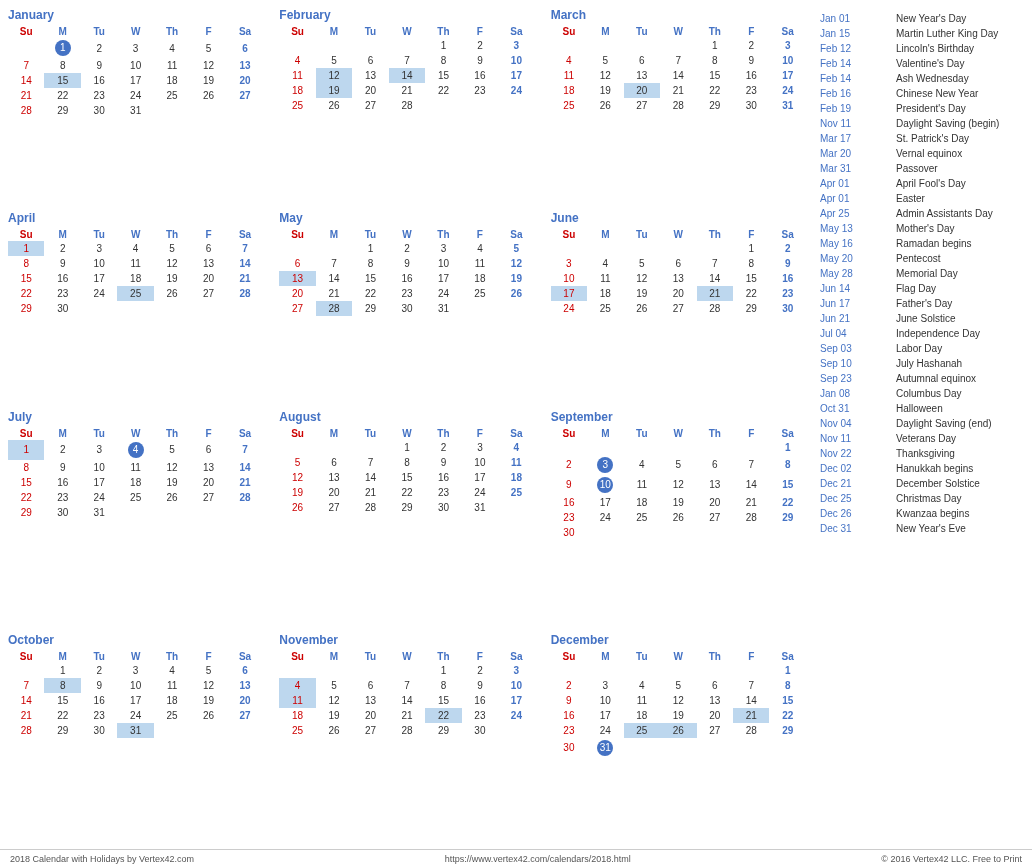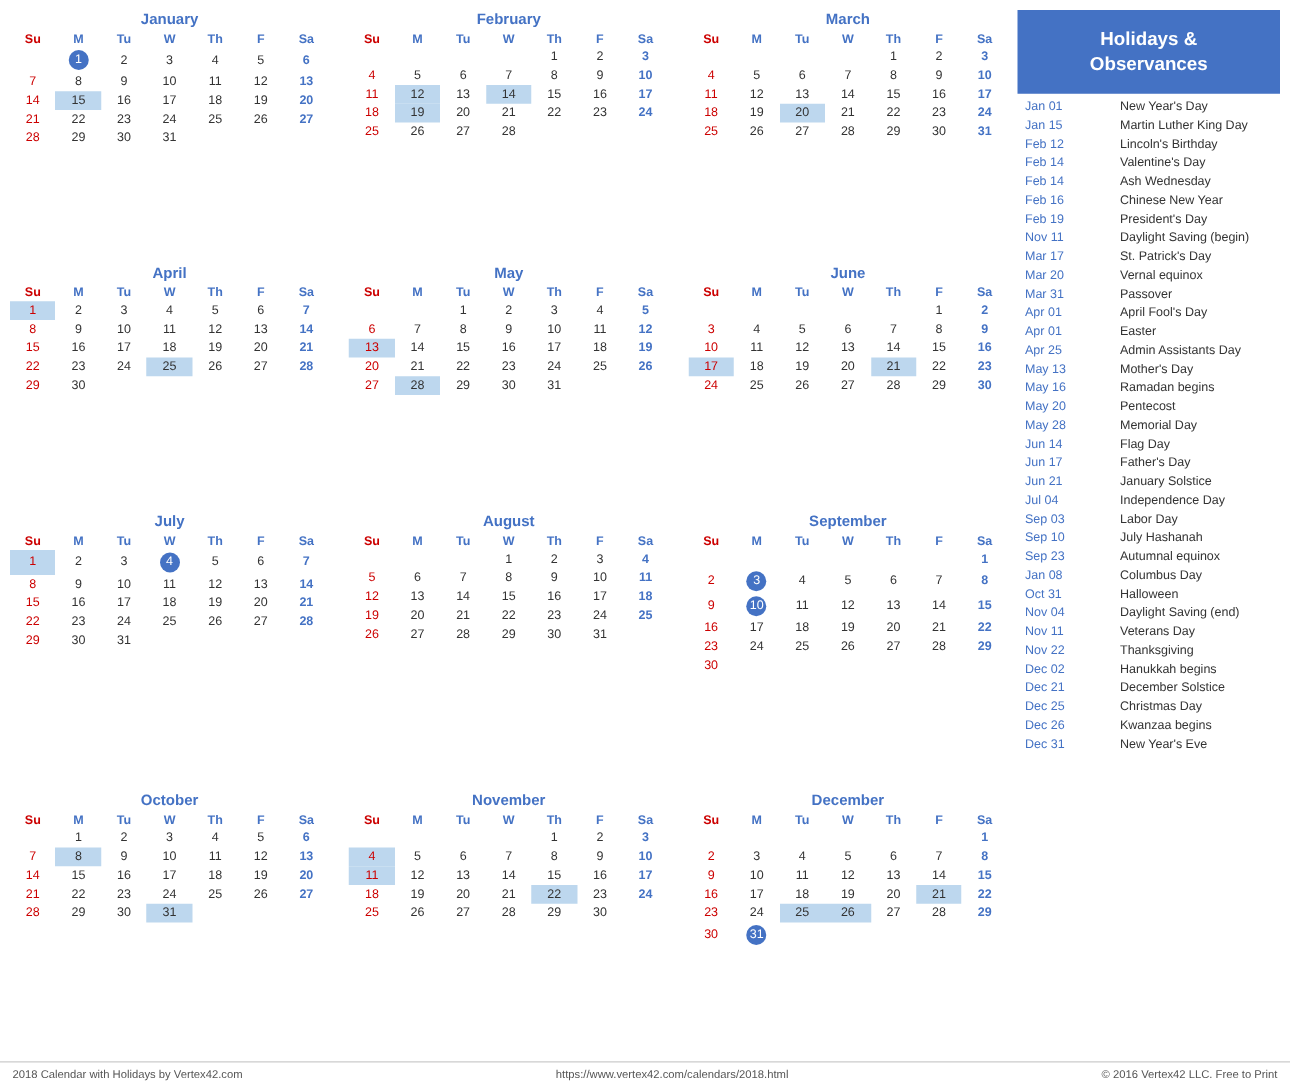--- a/index.html
+++ b/index.html
@@ -42,21 +42,21 @@
       grid-template-columns: repeat(3, 1fr);
       gap: 12px 16px;
       flex: 1;
     }
 
     .month-block {
       font-size: 11px;
     }
 
     .month-title {
-      text-align: center;
+      text-align: left;
       font-weight: bold;
       color: #4472C4;
       font-size: 12px;
       margin-bottom: 3px;
     }
 
     .month-table {
       width: 100%;
       border-collapse: collapse;
     }
@@ -911,21 +911,20 @@
                 <td></td>
                 <td></td>
               </tr>
             </tbody>
           </table>
         </div>
       </div>
   </div>
 
   <div class="sidebar">
-    <div class="sidebar-title">Holidays &amp;<br>Observances</div>
     <div class="holidays-list" id="holidays-list">
         <div class="holiday-item">
           <span class="holiday-date">Jan 01</span>
           <span class="holiday-name">New Year's Day</span>
         </div>
         <div class="holiday-item">
           <span class="holiday-date">Jan 15</span>
           <span class="holiday-name">Martin Luther King Day</span>
         </div>
         <div class="holiday-item">
@@ -995,21 +994,21 @@
         <div class="holiday-item">
           <span class="holiday-date">Jun 14</span>
           <span class="holiday-name">Flag Day</span>
         </div>
         <div class="holiday-item">
           <span class="holiday-date">Jun 17</span>
           <span class="holiday-name">Father's Day</span>
         </div>
         <div class="holiday-item">
           <span class="holiday-date">Jun 21</span>
-          <span class="holiday-name">January Solstice</span>
+          <span class="holiday-name">June Solstice</span>
         </div>
         <div class="holiday-item">
           <span class="holiday-date">Jul 04</span>
           <span class="holiday-name">Independence Day</span>
         </div>
         <div class="holiday-item">
           <span class="holiday-date">Sep 03</span>
           <span class="holiday-name">Labor Day</span>
         </div>
         <div class="holiday-item">

